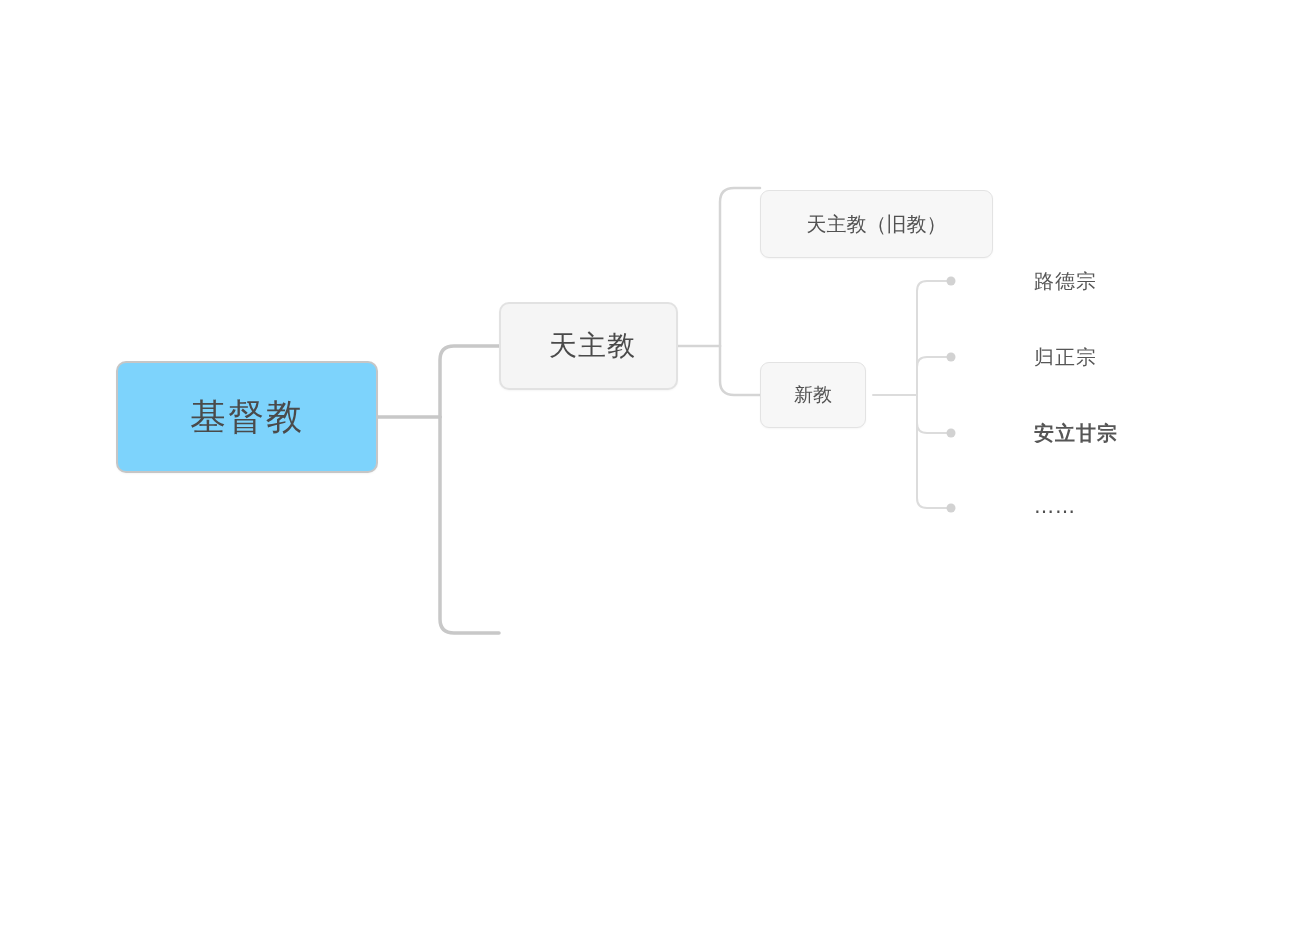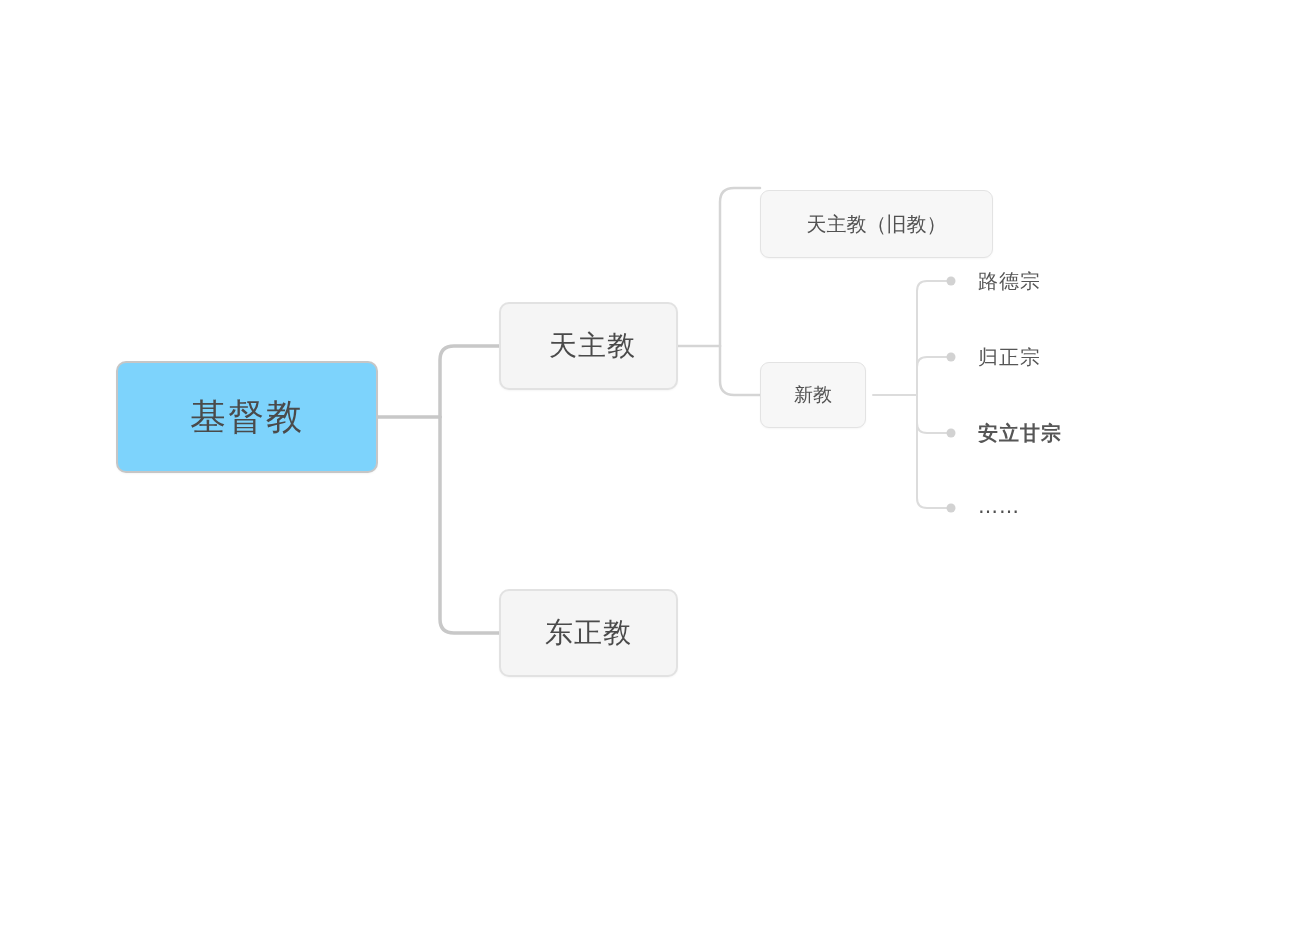--- a/index.html
+++ b/index.html
@@ -92,21 +92,21 @@
   }
   .node-protestantism {
     left: 760px;
     top: 362px;
     width: 106px;
     height: 66px;
     font-size: 19px;
   }
   .leaf {
     position: absolute;
-    left: 978px;
+    left: 1034px;
     transform: translateY(-50%);
     font-size: 20px;
     color: #565656;
     white-space: nowrap;
     cursor: default;
     letter-spacing: 1px;
     text-align: center;
   }
   .leaf-lutheranism { top: 281px; }
   .leaf-reformed { top: 357px; }
@@ -137,21 +137,20 @@
     <circle class="leaf-dot" cx="951" cy="281" r="4.5"></circle>
     <circle class="leaf-dot" cx="951" cy="357" r="4.5"></circle>
     <circle class="leaf-dot" cx="951" cy="433" r="4.5"></circle>
     <circle class="leaf-dot" cx="951" cy="508" r="4.5"></circle>
   </svg>
 
   <div class="node node-root">基督教</div>
 
   <div class="node node-l1 node-catholicism">天主教</div>
 
-  <div class="node node-l1 node-eastern-orthodox">东正教</div>
 
   <div class="node node-l2 node-catholicism-old">天主教（旧教）</div>
 
   <div class="node node-l2 node-protestantism">新教</div>
 
   <div class="leaf leaf-lutheranism">路德宗</div>
 
   <div class="leaf leaf-reformed">归正宗</div>
 
   <div class="leaf leaf-anglicanism">安立甘宗</div>

